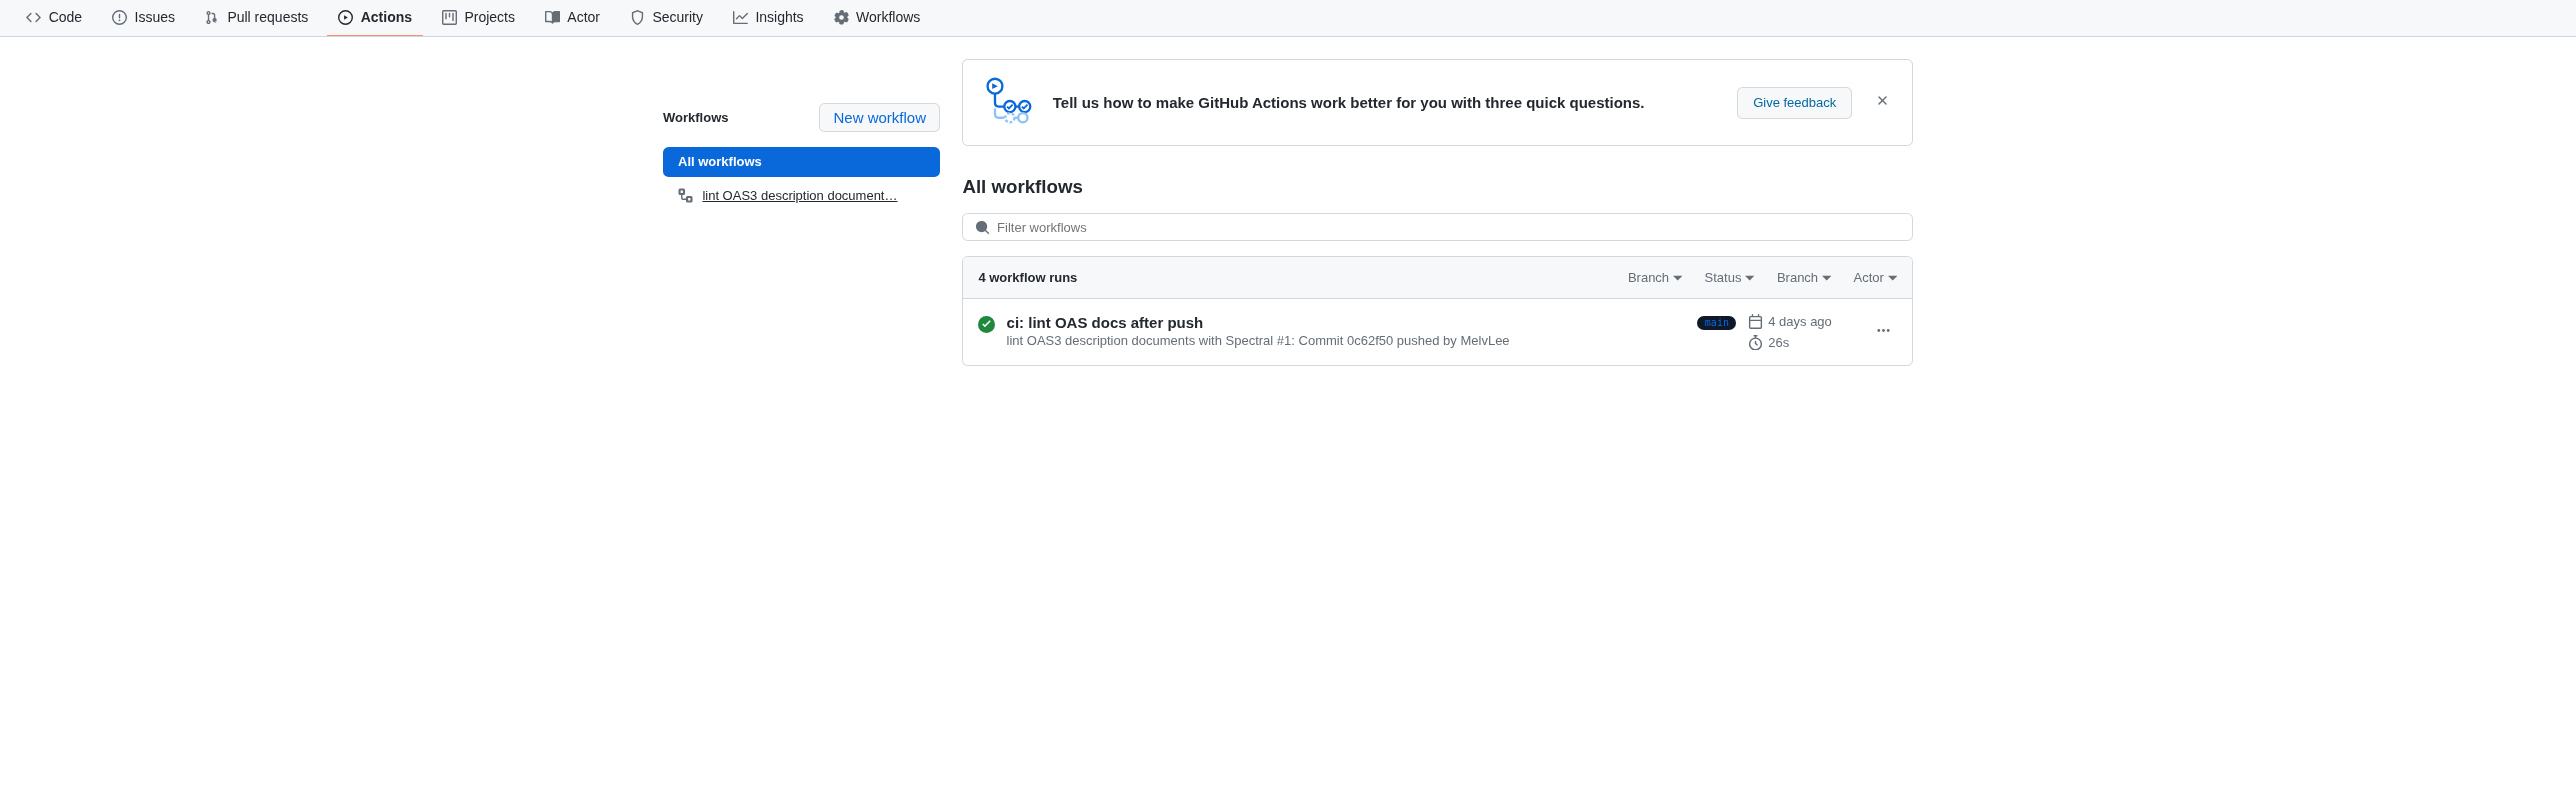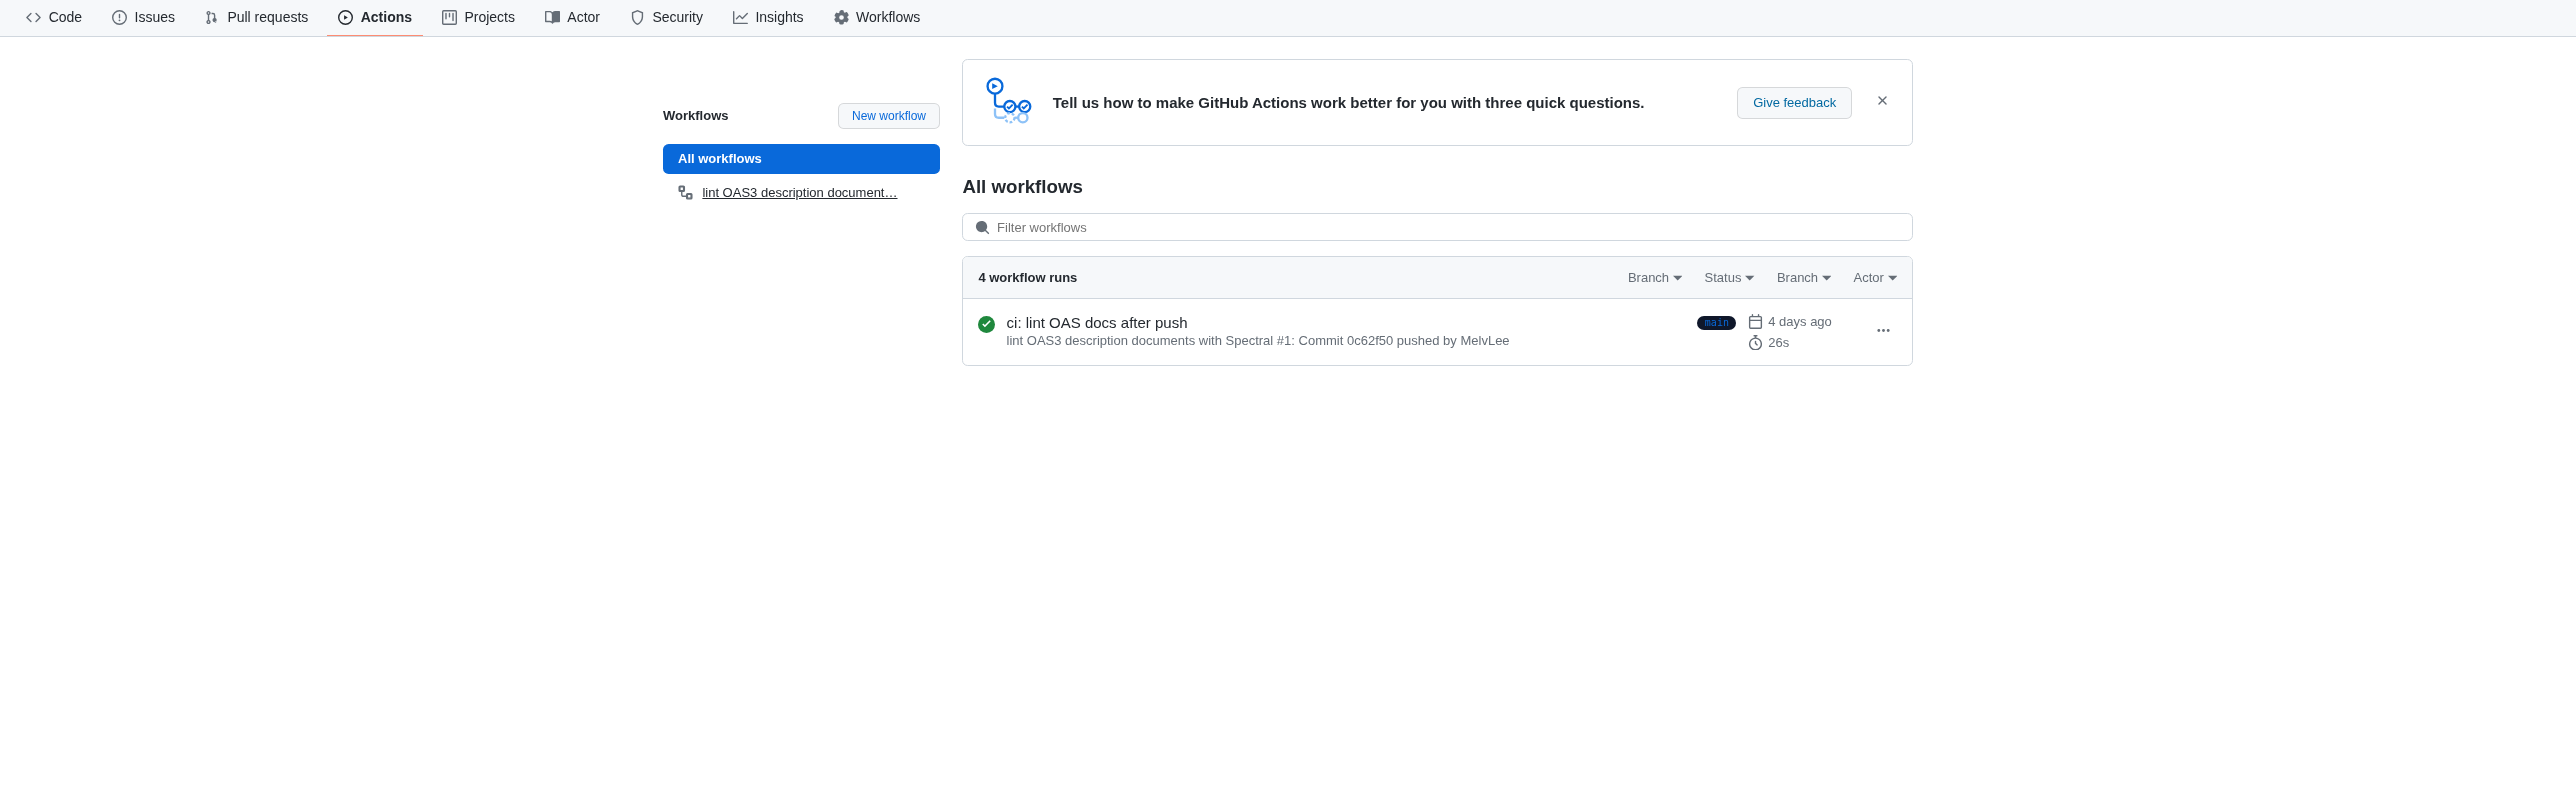--- a/index.html
+++ b/index.html
@@ -52,21 +52,21 @@
     align-items: center;
     margin-bottom: 15px;
     margin-top: 44px;
   }
   .sidebar-header h2 { font-size: 13px; font-weight: 600; }
   .btn {
     background: #f6f8fa;
     border: 0.9px solid rgba(31,35,40,0.15);
     border-radius: 5.6px;
     padding: 4.7px 13px;
-    font-size: 12px;
+    font-size: 15px;
     cursor: pointer;
     color: #0969da;
   }
   .sidebar-item {
     display: flex;
     align-items: center;
     gap: 9.4px;
     padding: 7.5px 15px;
     border-radius: 5.6px;
     cursor: pointer;
@@ -148,21 +148,21 @@
     color: #656d76; cursor: pointer; font-size: 13px;
   }
   .run-row {
     padding: 15px;
     display: flex;
     gap: 11.2px;
     align-items: flex-start;
   }
   .run-status { flex-shrink: 0; margin-top: 1.9px; }
   .run-main { flex: 1; min-width: 0; }
-  .run-title { font-weight: 400; font-size: 15px; color: #24292f; }
+  .run-title { font-weight: 700; font-size: 15px; color: #24292f; }
   .run-sub { color: #656d76; font-size: 13px; margin-top: 1.9px; }
   .branch-label {
     display: inline-block;
     background: #0f172a;
     color: #0969da;
     font-family: ui-monospace, SFMono-Regular, Menlo, monospace;
     font-size: 10px;
     padding: 1.9px 7.5px;
     border-radius: 8px;
     margin-left: 15px;

